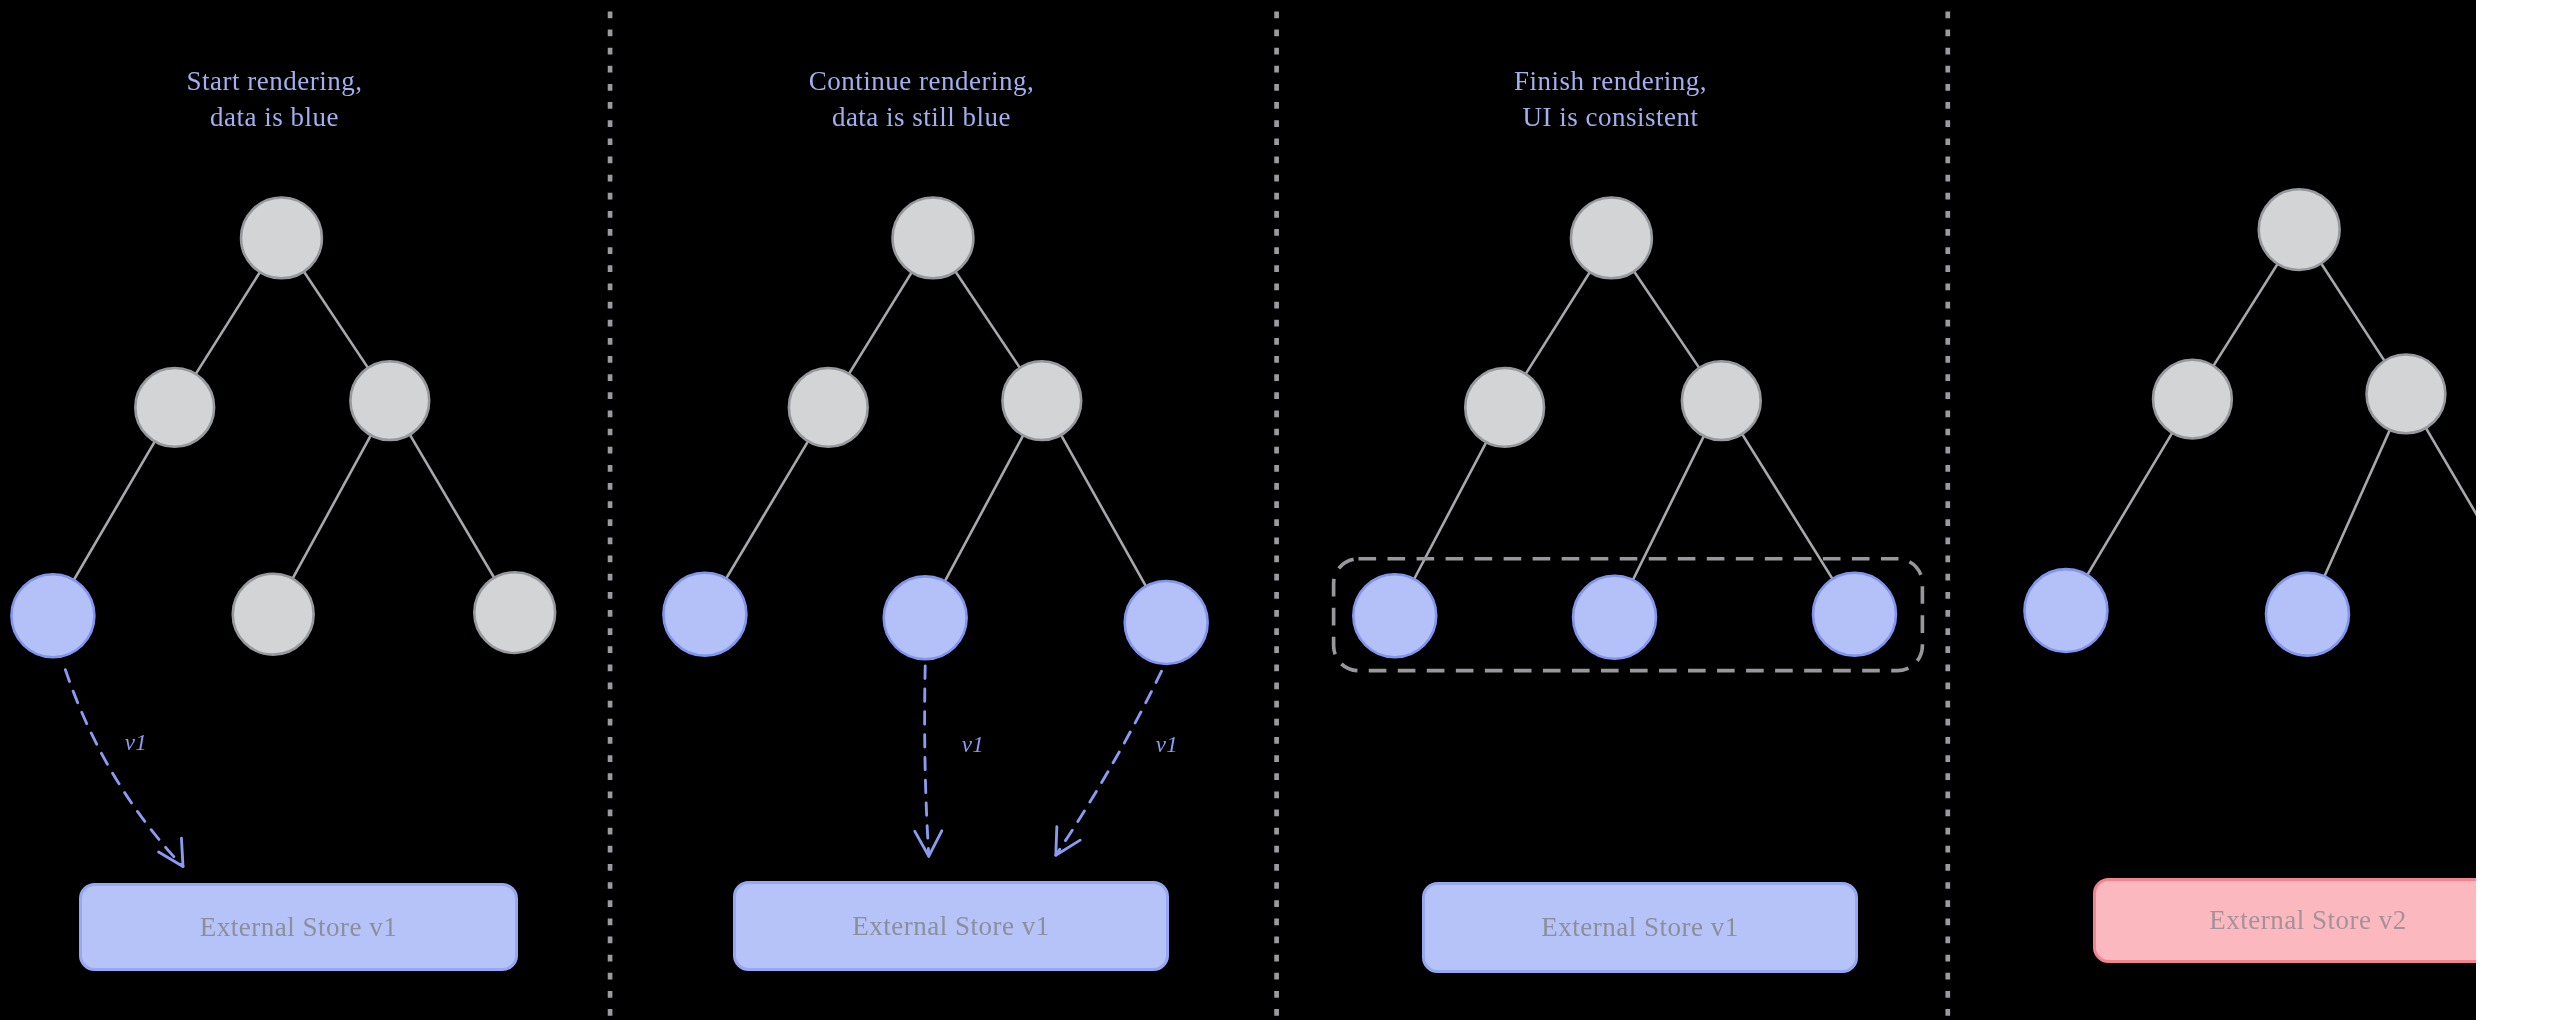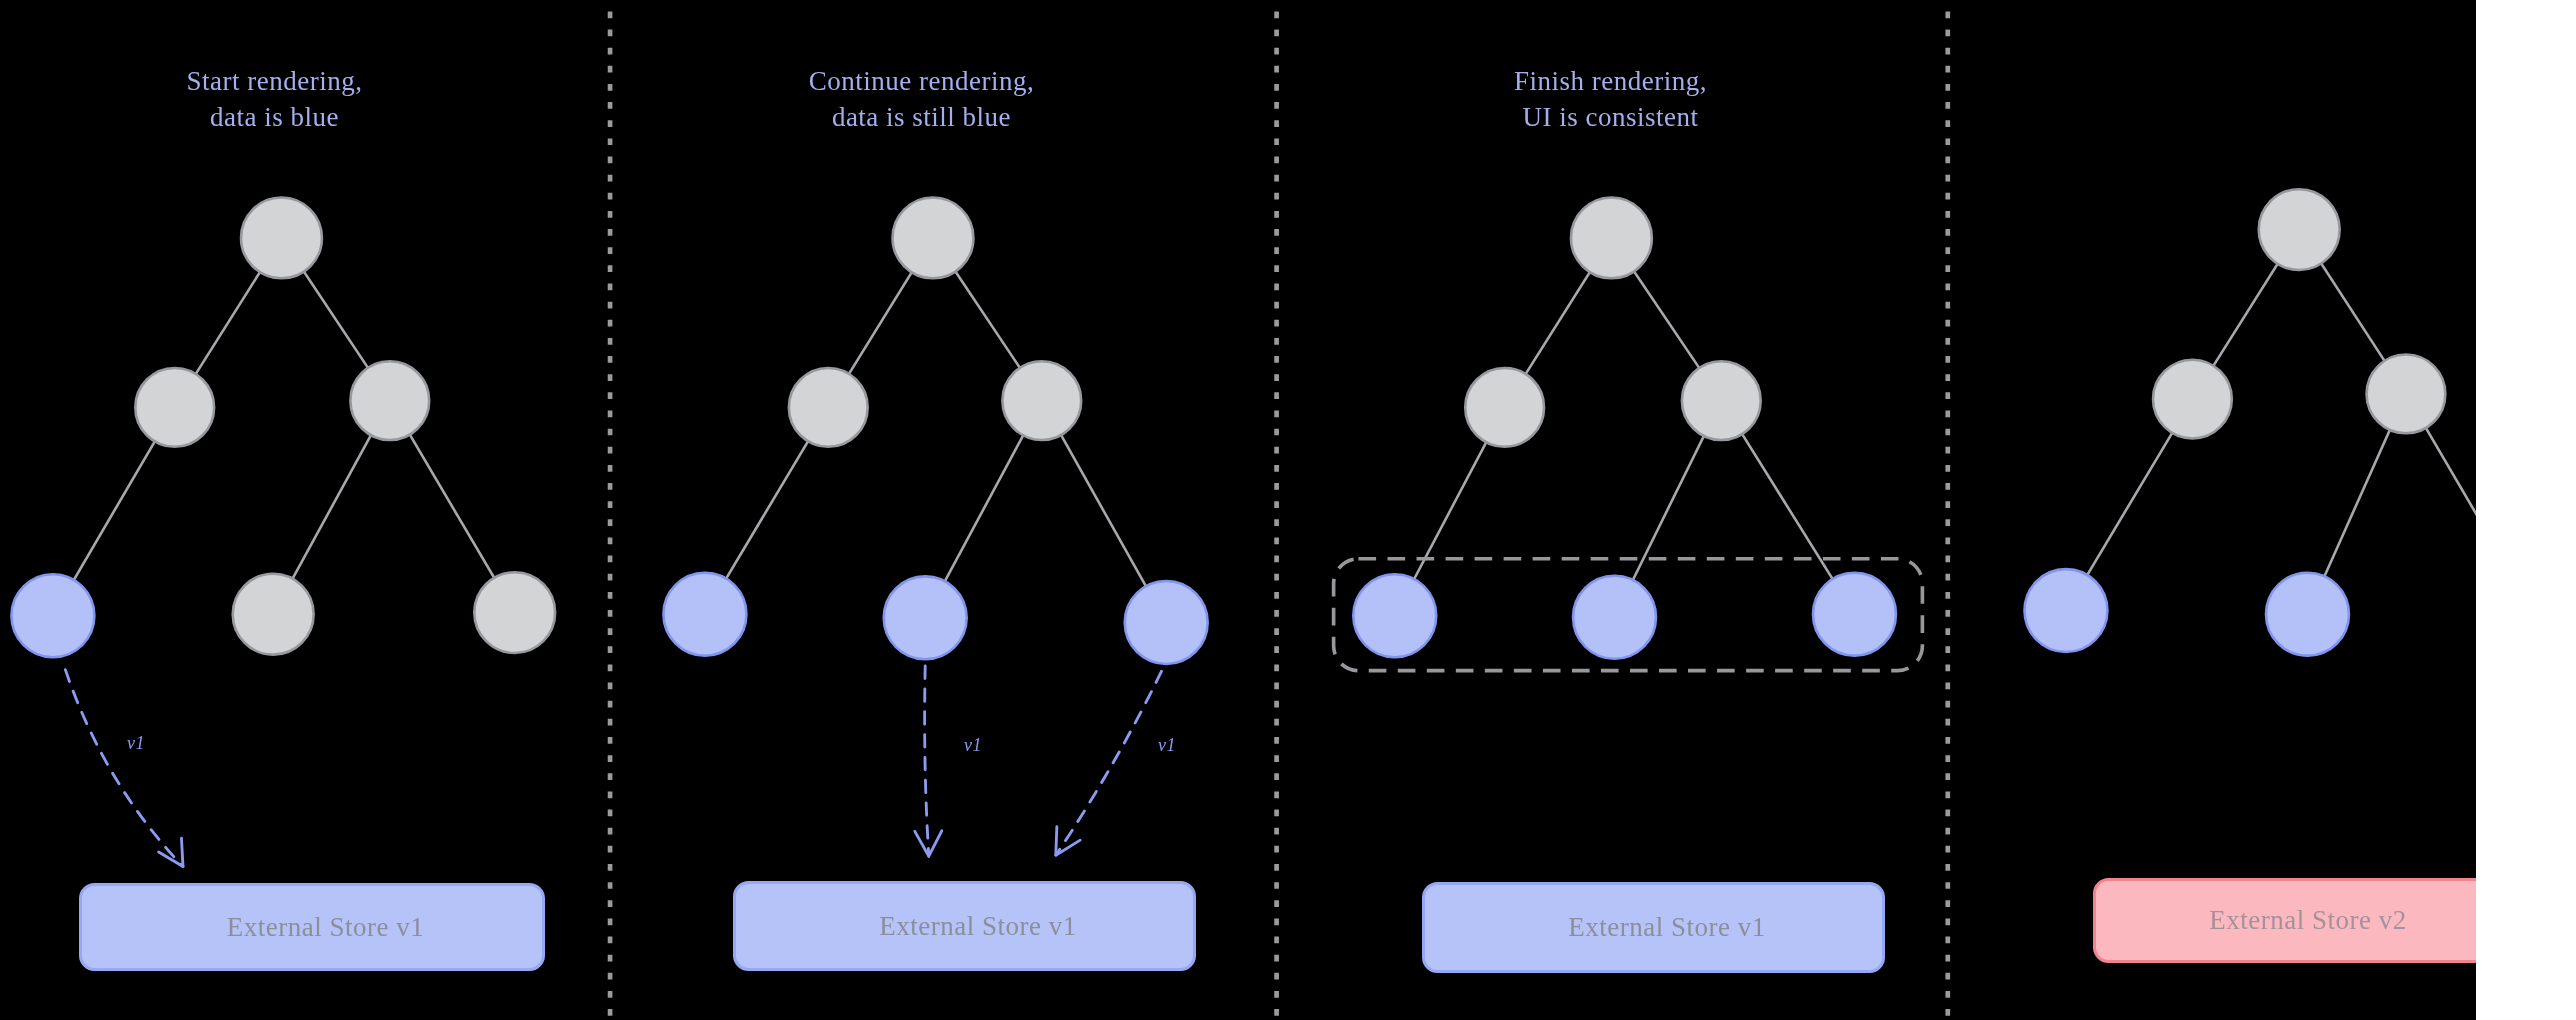--- a/index.html
+++ b/index.html
@@ -72,40 +72,39 @@
     font-size: 27px;
     line-height: 36px;
     letter-spacing: 0.5px;
   }
   .title-blue { color: var(--blue_title); }
   .title-red  { color: var(--red_title); }
   
   .version-label {
     position: absolute;
     transform: translate(-50%, -50%);
-    font-size: 18px;
+    font-size: 23px;
     font-style: italic;
     color: var(--arrow);
     letter-spacing: 0.5px;
   }
   
   .store-box {
     position: absolute;
     border-radius: 15.6px;
     display: flex;
     align-items: center;
     justify-content: center;
     font-size: 27px;
     letter-spacing: 0.5px;
   }
   .store-v1 {
     background: var(--store_v1_fill);
     border: 3.1px solid var(--store_v1_stroke);
     color: var(--store_v1_text);
-    padding-left: 27px;
   }
   .store-v2 {
     background: var(--store_v2_fill);
     border: 3.1px solid var(--store_v2_stroke);
     color: var(--store_v2_text);
   }
 </style>
 </head>
 <body>
 

